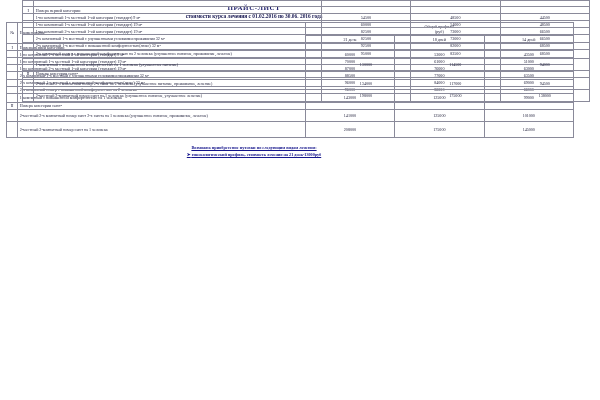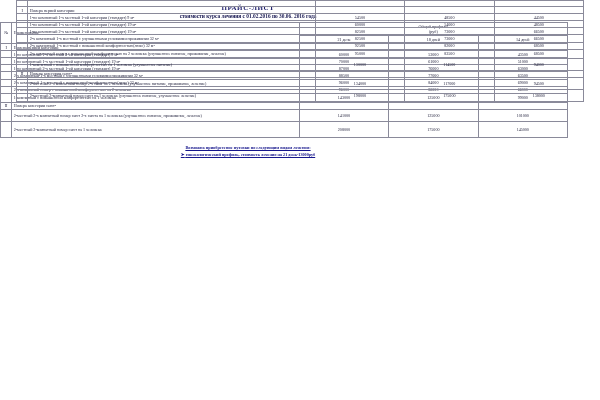--- a/index.html
+++ b/index.html
@@ -10,21 +10,21 @@
   body {
     width: 600px;
     height: 400px;
     overflow: hidden;
     font-family: "Liberation Serif", serif;
     color: #1a1a2e;
     position: relative;
   }
   .page {
     position: absolute;
-    left: 0;
+    left: 6px;
     top: 0;
     width: 496px;
     height: 400px;
   }
   table.pricetable {
     border-collapse: collapse;
     table-layout: fixed;
     width: 568px;
     margin: 0 auto;
     font-size: 4.1px;

